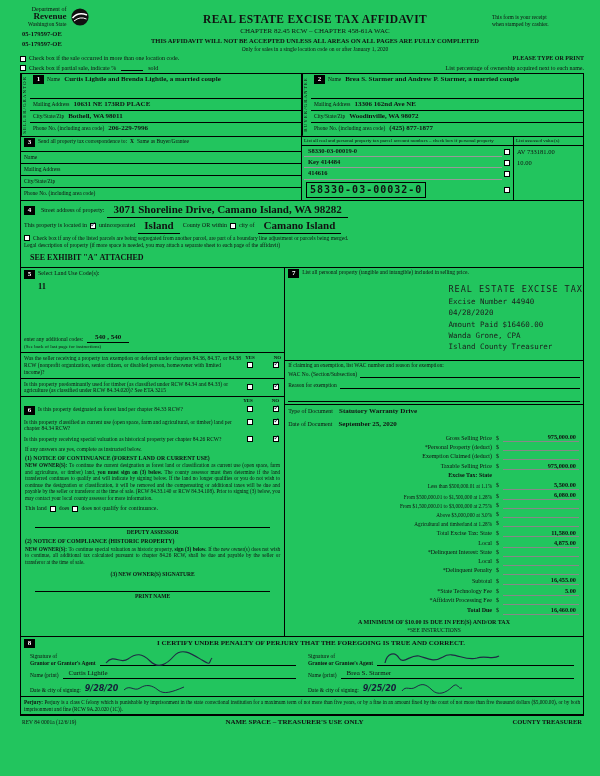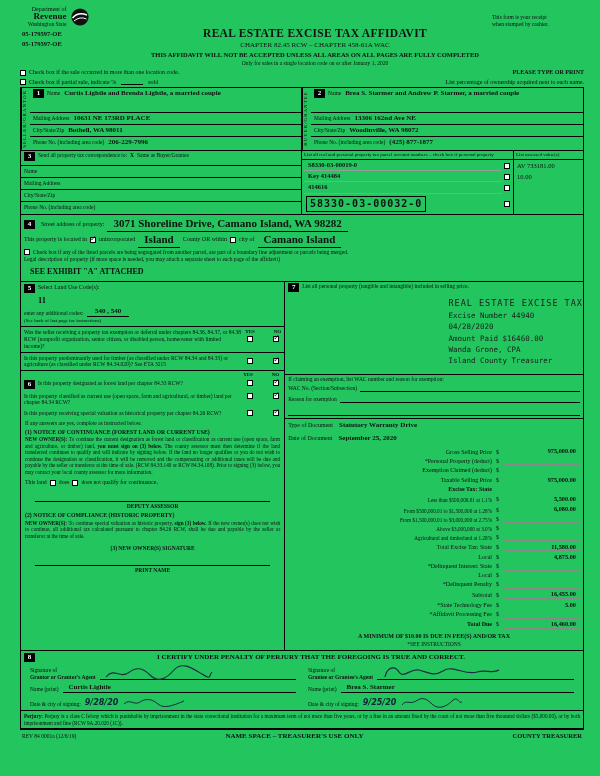--- a/index.html
+++ b/index.html
@@ -13,21 +13,21 @@
   .hdr { display:flex; align-items:flex-start; margin-bottom:2px; }
   .hdr-left { width:118px; }
   .logo-row { display:flex; align-items:center; gap:3px; margin-left:8px; }
   .logo-text { text-align:right; line-height:1.05; }
   .lt1 { display:block; font-size:6px; }
   .lt2 { display:block; font-size:9px; font-weight:bold; }
   .lt3 { display:block; font-size:5.5px; }
   .logo svg { display:block; }
   .formno { font-size:6.5px; font-weight:bold; margin-left:2px; margin-top:2px; }
   .hdr-center { flex:1; text-align:center; }
-  .title { font-size:11.5px; font-weight:bold; letter-spacing:.3px; margin-top:20px; }
+  .title { font-size:11.5px; font-weight:bold; letter-spacing:.3px; margin-top:6px; }
   .subtitle { font-size:7px; margin-top:1px; }
   .warning { font-size:6.5px; font-weight:bold; margin-top:1px; }
   .onlyfor { font-size:5.5px; margin-top:1px; }
   .hdr-right { width:92px; font-size:5.5px; text-align:left; padding-top:8px; line-height:1.3; }
 
   .chkline { display:flex; justify-content:space-between; align-items:flex-end; margin:2px 0 1px 0; font-size:6px; }
   .chk-left { display:flex; align-items:center; gap:3px; }
   .blank-sm { display:inline-block; width:22px; border-bottom:1px solid #000; height:6px; margin:0 2px; }
 
   .box { display:inline-block; width:6px; height:6px; border:1px solid #000; position:relative; vertical-align:-1px; background:#fff; flex:none; }
@@ -70,21 +70,21 @@
   .exhibit { font-weight:bold; font-size:8px; margin:4px 0 2px 6px; }
 
   
   .cols { display:flex; border-bottom:1px solid #000; }
   .leftcol { width:47%; border-right:1px solid #000; display:flex; flex-direction:column; }
   .rightcol { width:53%; display:flex; flex-direction:column; }
 
   .s5top { padding:2px 3px; border-bottom:1px solid #000; }
   .landuse { font-weight:bold; font-size:8.5px; margin:2px 0 1px 14px; }
   .addl { display:flex; gap:4px; align-items:flex-end; }
-  .addl .codes { font-weight:bold; font-size:7px; border-bottom:1px solid #000; padding:0 8px; }
+  .addl .codes { font-weight:bold; font-size:7px; border-bottom:1px solid #000; padding:0 8px;margin-top:40px; }
   .seeback { font-size:5px; margin-top:1px; }
   .q { display:flex; padding:2px 3px; }
   .qtext { flex:1; font-size:5.5px; padding-right:4px; }
   .yncol { width:36px; flex:none; }
   .ynhead { display:flex; justify-content:space-between; font-size:5px; font-weight:bold; margin-bottom:1px; }
   .ynboxes { display:flex; justify-content:space-between; padding:0 2px; }
   .s6 { padding:0 0 2px 0; }
   .s6headrow { display:flex; justify-content:flex-end; padding:1px 5px 0 3px; }
   .notice { padding:1px 4px; }
   .ntitle { font-size:5.8px; font-weight:bold; margin-top:2px; }
@@ -121,21 +121,21 @@
   .s8 { border-bottom:1px solid #000; padding:2px 3px 2px 3px; }
   .certline { display:flex; align-items:center; gap:4px; }
   .certtext { flex:1; text-align:center; font-weight:bold; font-size:7px; }
   .siggrid { display:flex; margin-top:2px; }
   .sigcol { width:50%; padding:0 6px; }
   .sigrow { display:flex; align-items:flex-end; gap:4px; position:relative; min-height:16px; }
   .siglab { font-size:5.5px; line-height:1.2; flex:none; }
   .sigarea { flex:1; border-bottom:1px solid #000; position:relative; height:15px; }
   .sigarea svg { position:absolute; bottom:-2px; left:4px; }
   .nprow { display:flex; align-items:flex-end; gap:4px; margin-top:3px; }
-  .npval { flex:1; border-bottom:1px solid #000; font-weight:bold; font-size:7px; padding-left:6px; }
+  .npval { flex:1; border-bottom:1px solid #000; font-weight:normal; font-size:7px; padding-left:6px; }
   .hand { font-family:"DejaVu Sans", sans-serif; font-style:italic; color:#16203a; font-size:8px; font-weight:bold; }
   .scribble svg { display:inline-block; vertical-align:-3px; }
 
   .perjury { padding:2px 3px; font-size:5.2px; text-align:justify; }
   .pfoot { display:flex; justify-content:space-between; align-items:center; border-top:1px solid #000; padding:2px 2px 0 2px; }
   .pfoot .rev { font-size:5.5px; }
   .pfoot .spc { font-size:7px; font-weight:bold; }
   .pfoot .ct { font-size:6.5px; font-weight:bold; }
 </style>
 </head>

